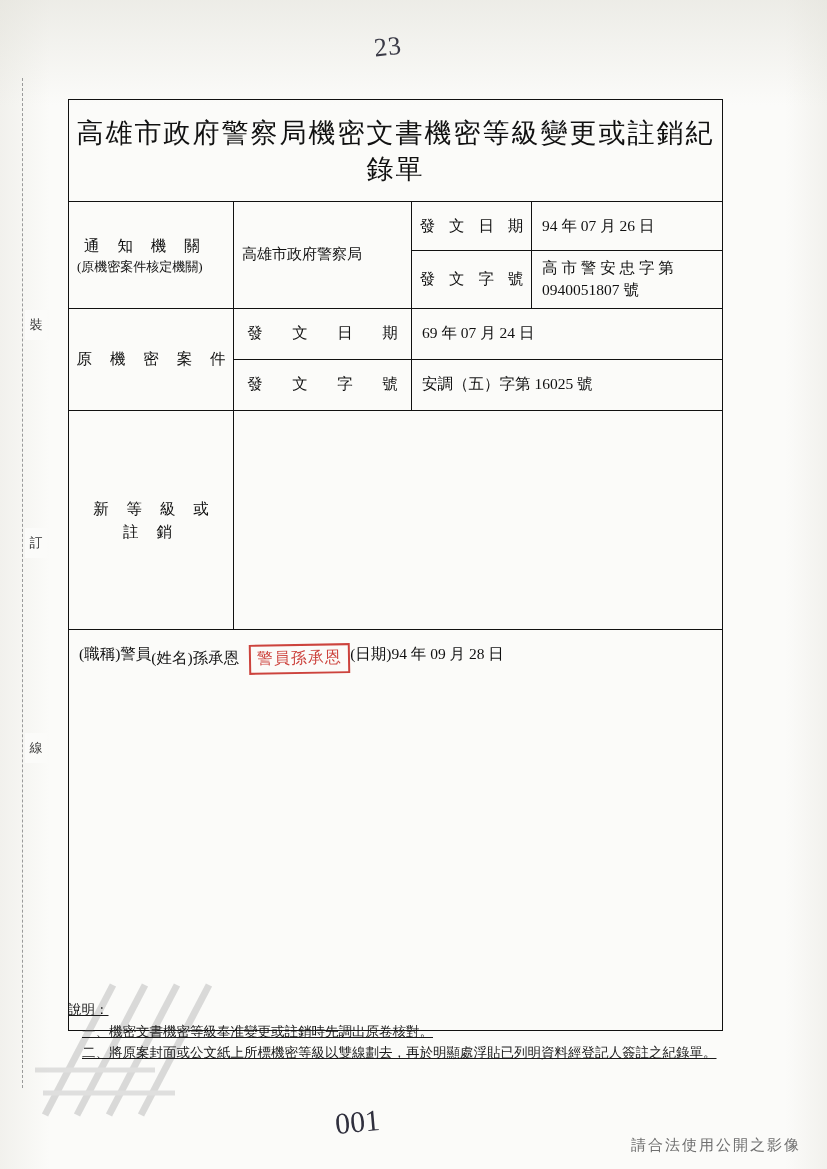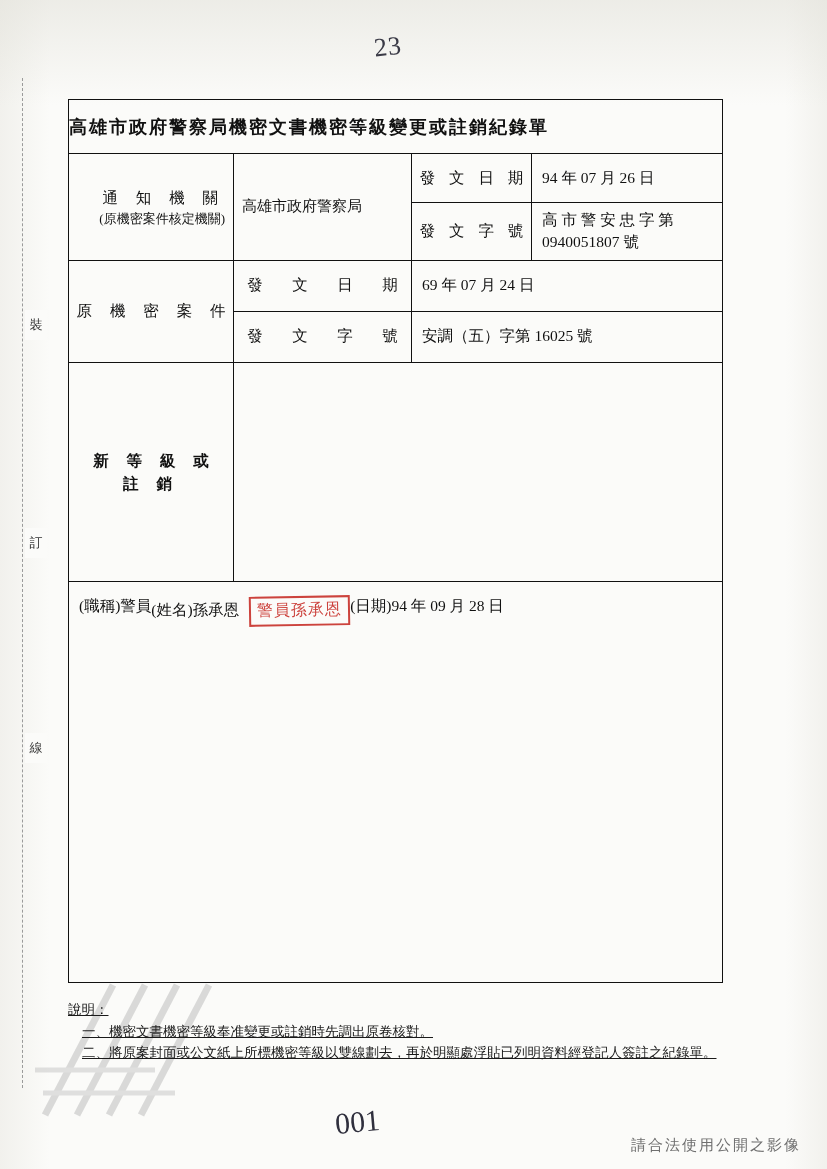--- a/index.html
+++ b/index.html
@@ -71,36 +71,37 @@
     box-sizing: border-box;
     background: transparent;
   }
   .row {
     display: flex;
     border-bottom: 1.2px solid #111;
   }
   .row:last-child { border-bottom: none; }
 
   .title-cell {
-    font-size: 18px;
+    text-align: center;
+    font-size: 27px;
     letter-spacing: 2px;
     padding: 15px 0 14px;
-    font-weight: bold;
+    font-weight: normal;
     width: 100%;
   }
 
   .lbl {
     width: 165px;
     box-sizing: border-box;
     border-right: 1.2px solid #111;
     padding: 10px 8px;
     font-size: 15.5px;
     display: flex;
     flex-direction: column;
-    align-items: flex-end;
+    align-items: flex-start;
     justify-content: center;
     text-align: center;
     line-height: 1.5;
   }
   .lbl .spaced { letter-spacing: 7px; text-indent: 7px; }
   .lbl .sub { font-size: 13px; letter-spacing: 0; }
 
   .val {
     flex: 1;
     padding: 10px 10px;
@@ -168,21 +169,21 @@
     width: 178px;
     box-sizing: border-box;
     border-right: 1.2px solid #111;
     display: flex; align-items: center; justify-content: center;
     font-size: 15.5px; letter-spacing: 7px; text-indent: 7px;
   }
   .orow .oval { flex: 1; display: flex; align-items: center; padding: 6px 10px; font-size: 15.5px; }
 
   
   .newlevel { min-height: 218px; }
-  .newlevel .lbl { align-self: stretch; font-weight: bold; }
+  .newlevel .lbl { align-self: stretch; }
   .newlevel .val { align-items: center; }
 
   
   .reg { min-height: 400px; }
   .reg .lbl { align-self: stretch; align-items: center; }
   .reg .val {
     align-items: flex-start;
     padding-top: 14px;
   }
   .reg .line {

